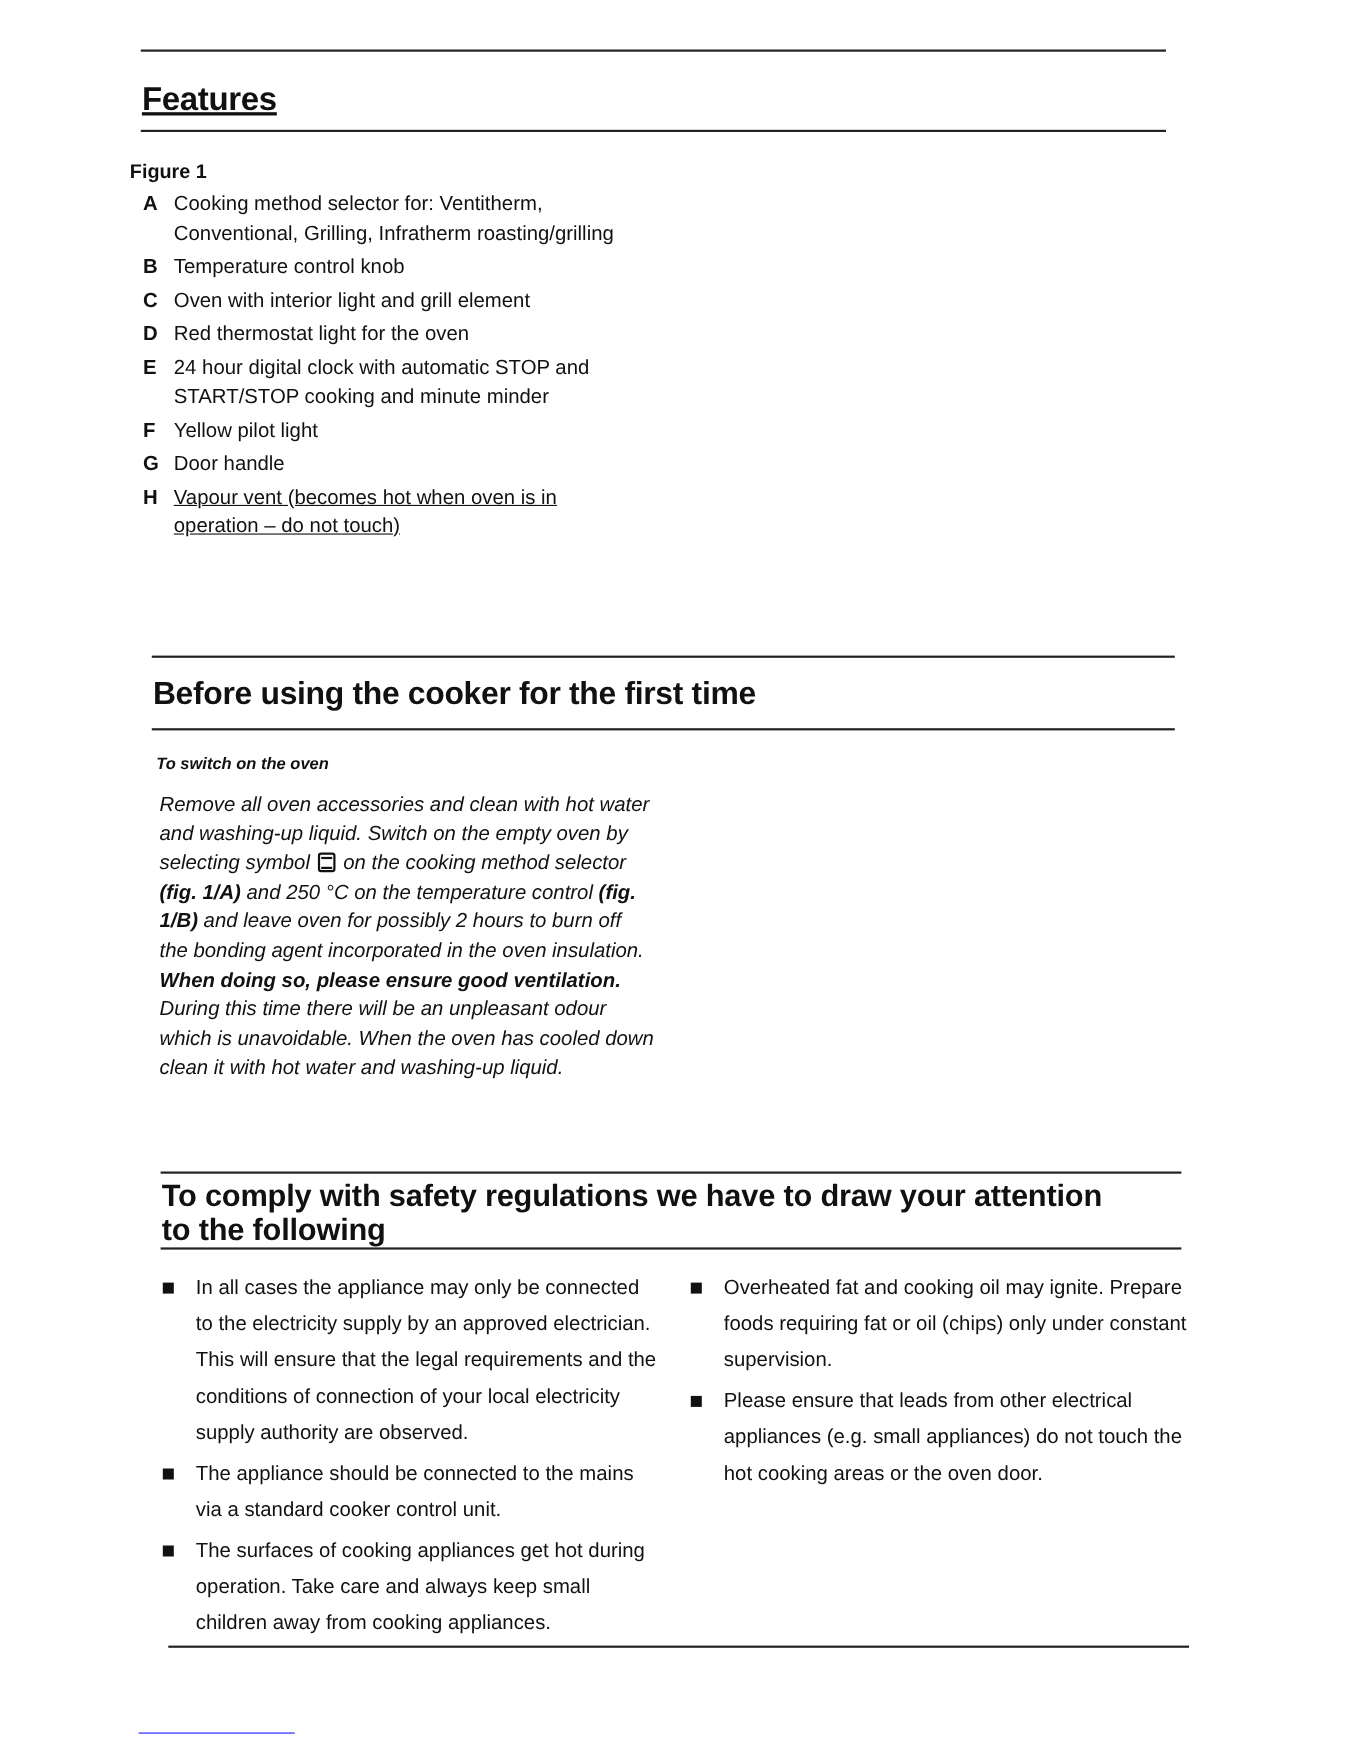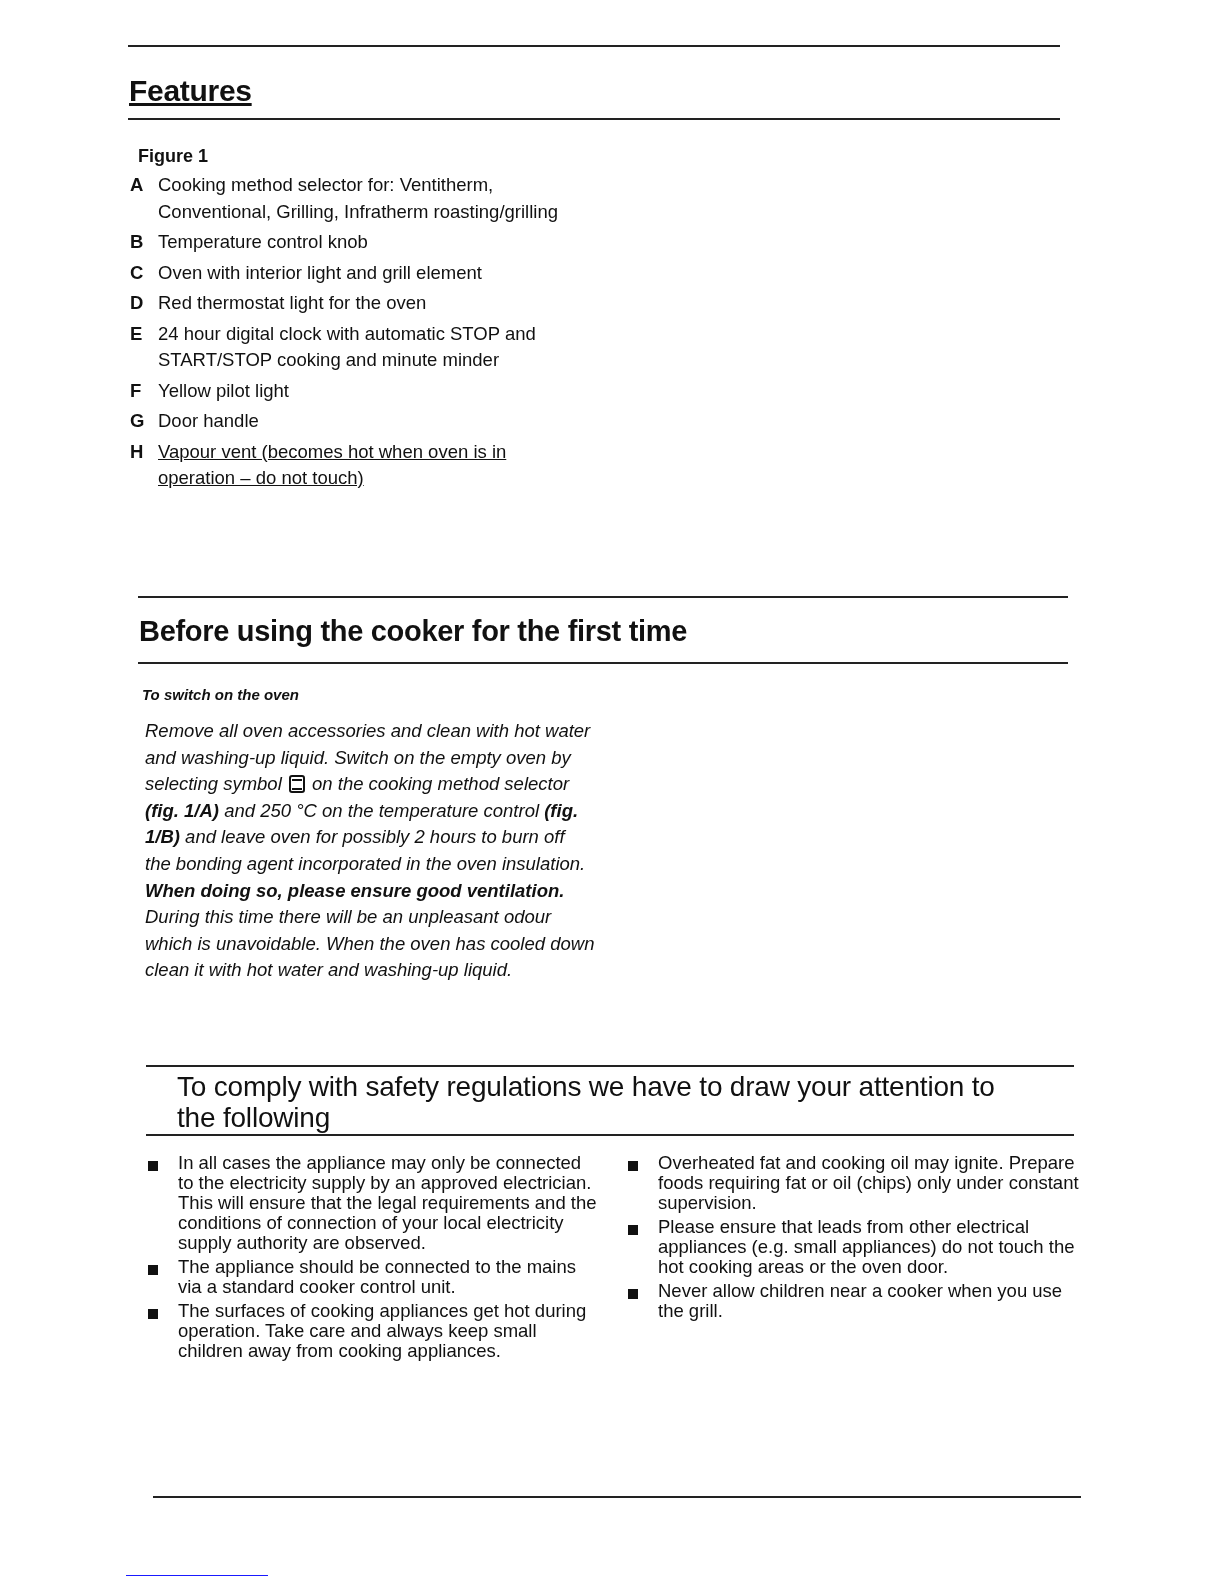--- a/index.html
+++ b/index.html
@@ -1,33 +1,33 @@
 <!DOCTYPE html>
 <html><head>
 <meta charset="utf-8">
 <style>
   html, body { margin:0; padding:0; background:#fff; }
   body { width:1225px; height:1585px; position:relative; overflow:hidden;
          font-family:"Liberation Sans", sans-serif; color:#111; }
   .rule { position:absolute; height:2px; background:#222; }
   .h1 { position:absolute; font-weight:bold; font-size:30px; letter-spacing:-0.3px; }
-  .h2 { position:absolute; font-weight:normal; font-size:26px; line-height:30px; letter-spacing:-0.2px;margin-left:30px; }
-  .fig-title { position:absolute; left:138px; top:146px; font-weight:bold; font-size:18px; }
+  .h2 { position:absolute; font-weight:bold; font-size:26px; line-height:30px; letter-spacing:-0.2px; }
+  .fig-title { position:absolute; left:118px; top:146px; font-weight:bold; font-size:18px; }
   .feat-list { position:absolute; left:130px; top:172px; width:470px; font-size:18.5px; line-height:26.5px; }
   .feat-item { display:flex; margin-bottom:4px; }
   .feat-letter { width:28px; font-weight:bold; flex:0 0 28px; }
   .feat-text { flex:1; }
   .sub-h { position:absolute; left:142px; top:686px; font-weight:bold; font-style:italic; font-size:15px; }
   .para { position:absolute; left:145px; top:718px; width:450px; font-size:18.5px; line-height:26.6px;font-style:italic; }
   .para b { font-weight:bold; }
   .oven-sym { display:inline-block; width:16px; height:18px; border:2px solid #111; border-radius:3px;
               vertical-align:-3px; position:relative; box-sizing:border-box; margin:0 2px; }
   .oven-sym::before { content:""; position:absolute; left:1px; right:1px; top:2px; height:2px; background:#111; }
   .oven-sym::after { content:""; position:absolute; left:1px; right:1px; bottom:1px; height:2px; background:#111; }
-  .bullets { position:absolute; font-size:18.5px; line-height:20px; }
+  .bullets { position:absolute; font-size:18.5px; line-height:33px; }
   .bullet { display:flex; margin-bottom:4px; }
   .bullet-mark { flex:0 0 30px; }
   .bullet-mark span { display:inline-block; width:10px; height:10px; background:#111; margin-top:8px; }
   .bullet-text { flex:1; }
   .blue-line { position:absolute; left:126px; top:1575px; width:142px; height:1px; background:#1a1aff; }
 </style>
 </head>
 <body>
 
 <div class="rule" style="left:128px;top:45px;width:932px;"></div>
@@ -97,20 +97,16 @@
 
 <div class="bullets" style="left:628px;top:1153px;width:452px;">
   <div class="bullet">
       <div class="bullet-mark"><span></span></div>
       <div class="bullet-text">Overheated fat and cooking oil may ignite. Prepare foods requiring fat or oil (chips) only under constant supervision.</div>
     </div>
   <div class="bullet">
       <div class="bullet-mark"><span></span></div>
       <div class="bullet-text">Please ensure that leads from other electrical appliances (e.g. small appliances) do not touch the hot cooking areas or the oven door.</div>
     </div>
-  <div class="bullet">
-      <div class="bullet-mark"><span></span></div>
-      <div class="bullet-text">Never allow children near a cooker when you use the grill.</div>
-    </div>
 </div>
 
 <div class="rule" style="left:153px;top:1496px;width:928px;"></div>
 <div class="blue-line"></div>
 
 </body></html>

